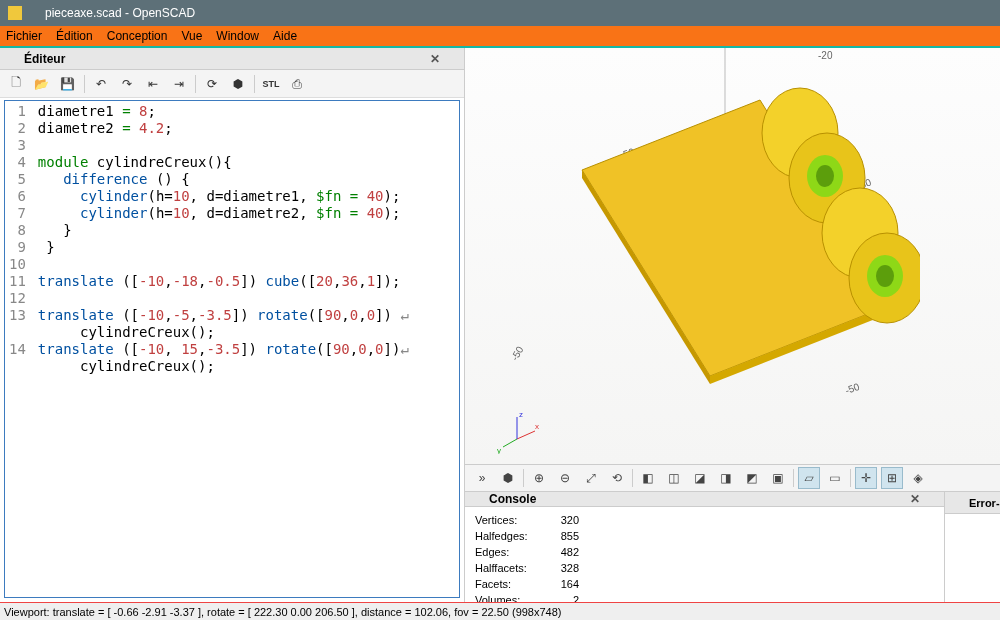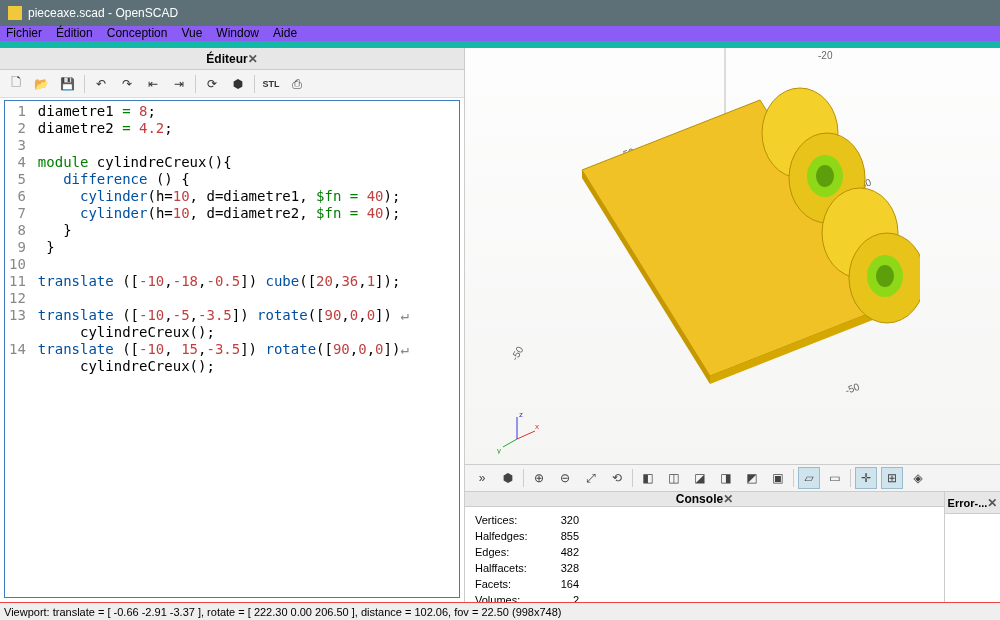--- a/index.html
+++ b/index.html
@@ -1,23 +1,23 @@
 <!DOCTYPE html>
 <html><head>
 <meta charset="utf-8">
 <style>
   * { box-sizing: border-box; margin: 0; padding: 0; }
   body { font-family: Arial, sans-serif; font-size: 12px; background: #fff; width: 1000px; height: 620px; overflow: hidden; display: flex; flex-direction: column; }
-  .titlebar { background: #5d7078; color: #fff; height: 26px; display: flex; align-items: center; padding: 0 8px; gap: 6px; }
+  .titlebar { background: #5d7078; color: #fff; height: 26px; display: flex; align-items: center; padding: 0 8px; gap: 23px; }
   .titlebar .logo { width: 14px; height: 14px; background: #f0c83c; display:inline-block; }
-  .menubar { background: #8b5cf6; height: 22px; display: flex; padding: 0 6px; gap: 14px; border-bottom: 7px solid #14b8a6; font-size: 12px; }
+  .menubar { background: #f97316; height: 22px; display: flex; align-items: center; padding: 0 6px; gap: 14px; border-bottom: 2px solid #14b8a6; font-size: 12px; }
   .menubar span { cursor: default; }
   .main { flex: 1; display: flex; min-height: 0; }
   .left { width: 465px; display: flex; flex-direction: column; border-right: 1px solid #ccc; }
-  .panel-head { background: #e7e7e7; height: 22px; display: flex; align-items: center; justify-content: center; padding: 0 6px; font-weight: bold; font-size: 12px; border-bottom: 1px solid #ccc; }
+  .panel-head { background: #e7e7e7; height: 22px; display: flex; align-items: center; justify-content: space-between; padding: 0 24px; font-weight: bold; font-size: 12px; border-bottom: 1px solid #ccc; }
   .panel-head .x { color: #555; }
   .toolbar { height: 28px; background: #f4f4f4; display: flex; align-items: center; gap: 6px; padding: 0 6px; border-bottom: 1px solid #ddd; }
   .tbtn { width: 20px; height: 20px; display:flex; align-items:center; justify-content:center; color:#333; }
   .divider { width:1px; height:18px; background:#ccc; }
   .editor { flex:1; display:flex; font-family: "DejaVu Sans Mono", Consolas, monospace; font-size: 14px; border: 1px solid #3d7bbf; margin: 2px 4px 4px 4px; overflow:hidden; background:#fff;}
   .gutter { background:#fff; color:#888; text-align:right; padding: 2px 6px 2px 4px; user-select:none; border-right: 0px; line-height: 17px;}
   .code { padding: 2px 6px; white-space: pre; line-height: 17px;}
   .kw { color: #008000; }
   .num { color: #c04040; }
   .id { color: #0050a0; }

